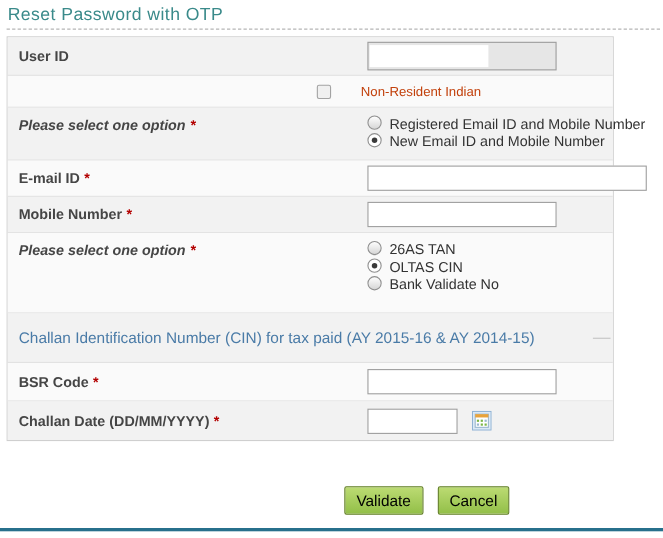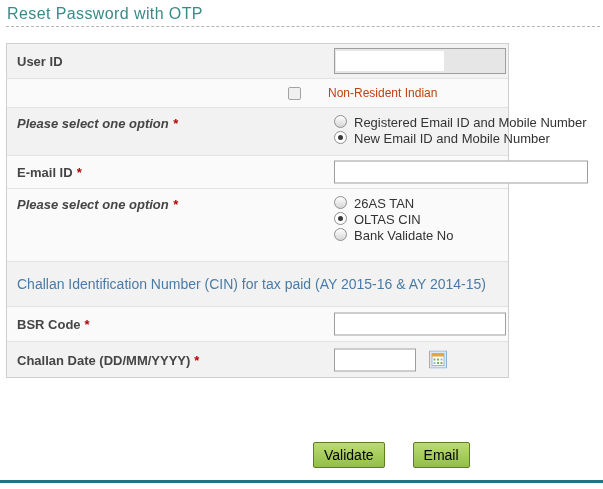--- a/index.html
+++ b/index.html
@@ -7,21 +7,21 @@
     width:603px; height:489px; overflow:hidden; position:relative;
     font-family:"Liberation Sans", sans-serif;
   }
   .title {
     color:#3a8a8a; font-size:16px; font-weight:normal; letter-spacing:.4px;
     margin:5px 0 0 7px; line-height:18px;
   }
   .dashed-rule { border-top:1px dashed #b5b5b5; margin:3px 0 0 6px; width:594px; }
 
   .form {
-    position:absolute; left:6px; top:43px; width:503px; box-sizing:border-box;
+    position:absolute; left:6px; top:33px; width:552px; box-sizing:border-box;
     border:1px solid #cfcfcf; border-bottom:1px solid #cfcfcf;
   }
   .row { position:relative; border-bottom:1px solid #e2e2e2; box-sizing:border-box; }
   .row:last-child { border-bottom:none; }
   .row.odd  { background:#f2f2f2; }
   .row.even { background:#fafafa; }
 
   .r-userid { height:35px; }
   .r-check  { height:29px; }
   .r-radio1 { height:48px; }
@@ -76,21 +76,21 @@
   }
   .radio-label { font-size:13px; color:#333; margin-left:7px; white-space:nowrap; }
 
   .section-title { color:#4a7ba7; font-size:14px; white-space:nowrap; }
   .header-rule { flex:1; height:1px; background:#c2c2c2; margin:0 2px 0 10px; }
 
   .date-field { display:flex; align-items:center; }
   .cal-btn { margin-left:13px; width:18px; height:18px; display:inline-block; cursor:pointer; }
 
   .btn-row { position:absolute; left:0; top:433px; width:603px; height:46px; }
-  .btns { position:absolute; left:313px; top:9px; display:flex; gap:28px; }
+  .btns { position:absolute; left:313px; top:9px; display:flex; gap:13px; }
   .btn {
     background:linear-gradient(#bcdb73,#92bf48); border:1px solid #5f7d21;
     color:#000; font-size:14px; font-family:inherit; height:26px;
     padding:2px 10px; border-radius:2px; cursor:pointer;
   }
   .bottom-rule { position:absolute; left:0; top:480px; width:603px; height:3px; background:#27708c; }
 </style>
 </head>
 <body>
 
@@ -133,20 +133,28 @@
 
     <div class="row even r-email">
       <span class="lbl">
         <span>E-mail ID</span><span class="req">*</span>
       </span>
       <div class="field">
         <input class="input w-wide" type="text" value="" style="">
       </div>
     </div>
 
+    <div class="row odd r-mobile">
+      <span class="lbl">
+        <span>Mobile Number</span><span class="req">*</span>
+      </span>
+      <div class="field">
+        <input class="input w-std" type="text" value="" style="">
+      </div>
+    </div>
 
     <div class="row even r-radio2">
       <span class="lbl lbl-top">
         <span>Please select one option</span><span class="req">*</span>
       </span>
       <div class="radios">
         <div class="radio-item">
           <span class="radio"></span>
           <span class="radio-label">26AS TAN</span>
         </div>
@@ -196,19 +204,19 @@
         </span>
       </div>
     </div>
 
 
   </div>
 
   <div class="btn-row">
     <div class="btns">
       <button class="btn">Validate</button>
-      <button class="btn">Email</button>
+      <button class="btn">Cancel</button>
     </div>
   </div>
 
   <div class="bottom-rule"></div>
 
 </div>
 
 </body></html>

